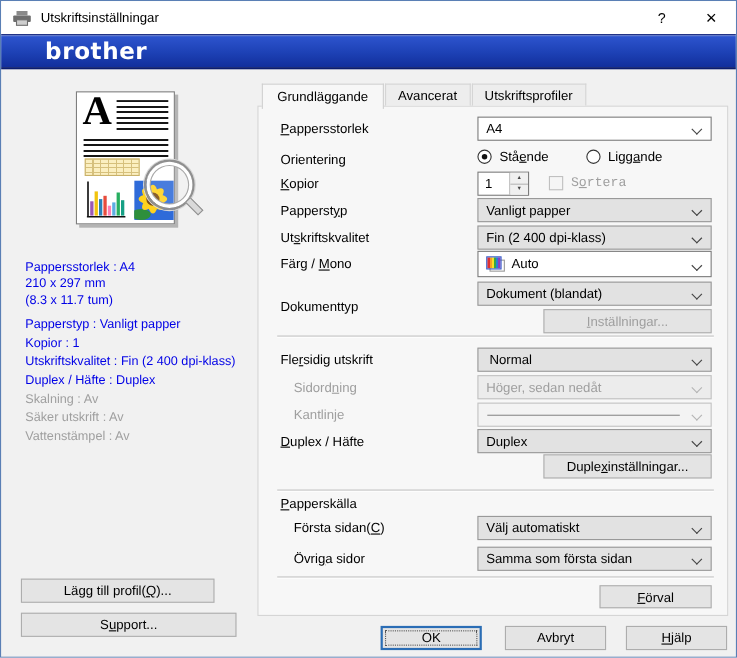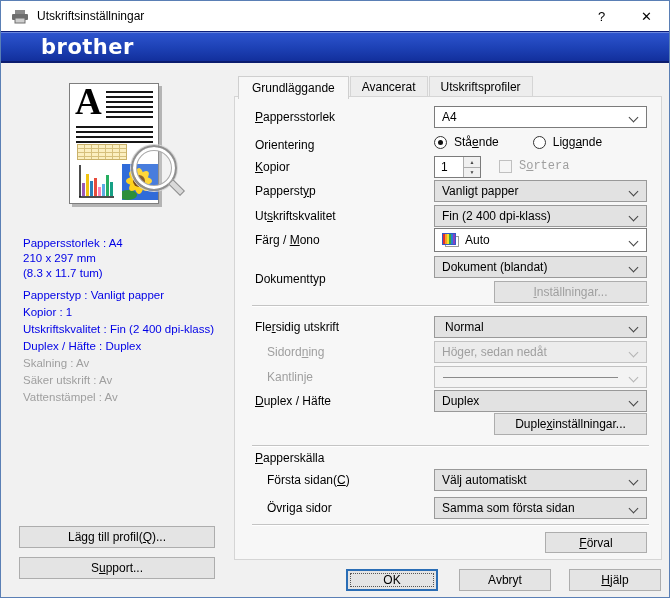--- a/index.html
+++ b/index.html
@@ -165,21 +165,21 @@
     <div class="s-line">(8.3 x 11.7 tum)</div>
     <div class="s-item first">Papperstyp : Vanligt papper</div>
     <div class="s-item">Kopior : 1</div>
     <div class="s-item">Utskriftskvalitet : Fin (2 400 dpi-klass)</div>
     <div class="s-item">Duplex / Häfte : Duplex</div>
     <div class="s-item muted">Skalning : Av</div>
     <div class="s-item muted">Säker utskrift : Av</div>
     <div class="s-item muted">Vattenstämpel : Av</div>
   </div>
 
-  <div class="btn" style="left:18px; top:525px; width:196px;">Lägg till profil(<u>Q</u>)...</div>
+  <div class="btn" style="left:18px; top:525px; width:176px;">Lägg till profil(<u>Q</u>)...</div>
   <div class="btn" style="left:18px; top:556px; width:196px;">S<u>u</u>pport...</div>
 
   <div class="tabs">
     <div class="tab active">Grundläggande</div>
     <div class="tab">Avancerat</div>
     <div class="tab">Utskriftsprofiler</div>
   </div>
 
   <div class="panel">
 

